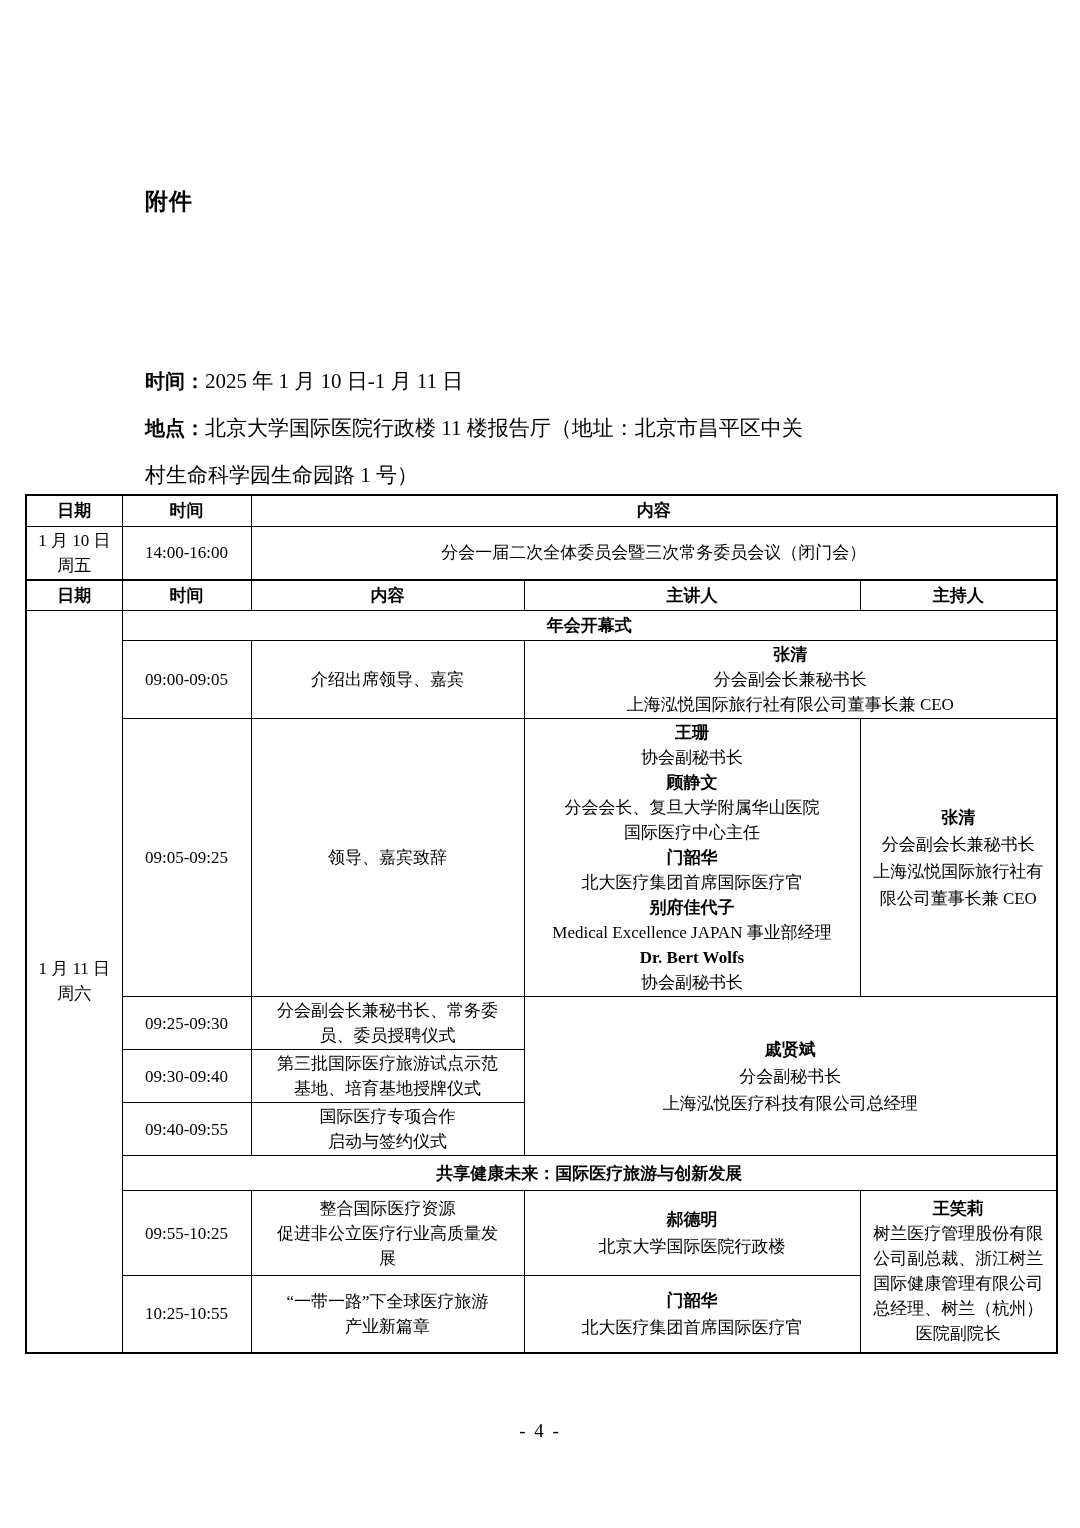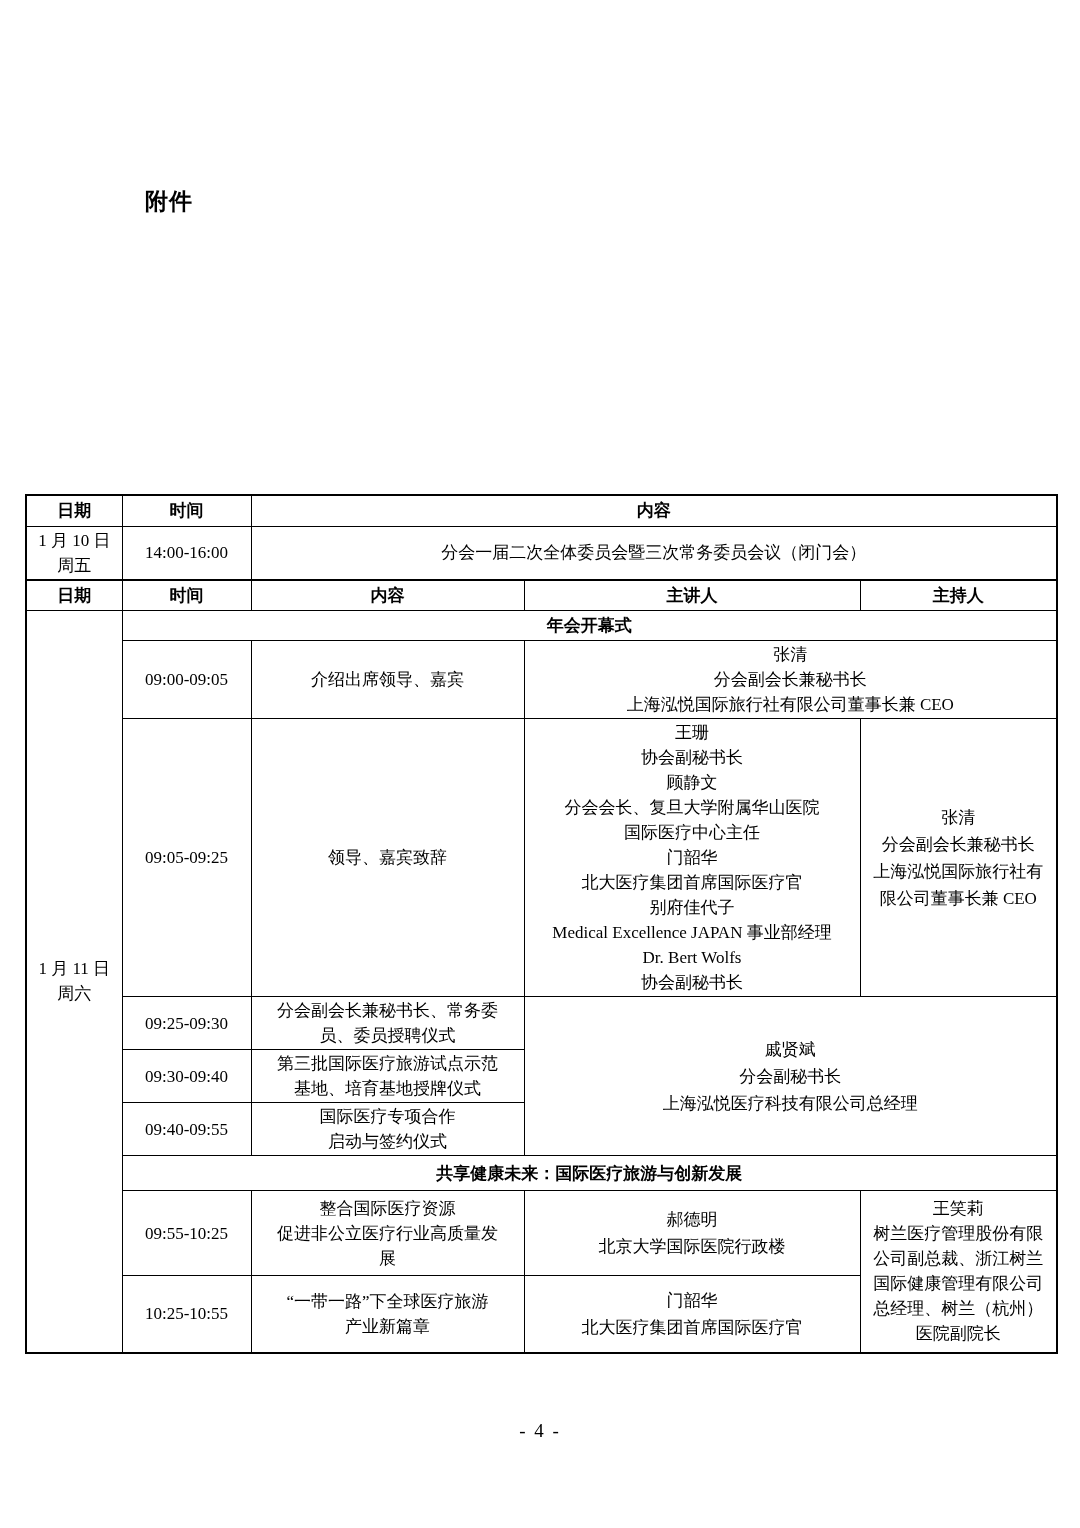--- a/index.html
+++ b/index.html
@@ -38,36 +38,41 @@
   }
   table.sched td {
     border: 1px solid #000;
     text-align: center; vertical-align: middle;
     padding: 1px 4px;
     line-height: 25px;
   }
   tr.thickb td { border-bottom-width: 2px; }
   .b { font-weight: bold; margin-top: 39px; }
   .nowrap { white-space: nowrap; text-align: center; }
-  .n { font-weight: normal; line-height: 25px; }
+  .n { font-weight: bold; line-height: 25px; }
   .t { line-height: 25px; }
   .host-lines div { line-height: 27px; }
   .footer {
     position: absolute; left: 0; right: 0; top: 1420px;
     text-align: center; font-size: 19px; letter-spacing: 2px;
   }
 </style>
 </head>
 <body>
 
 <div class="page">
 
   <div class="attachment">附件</div>
 
 
+  <div class="meta">
+    <div><span class="lbl">时间：</span><span>2025 年 1 月 10 日-1 月 11 日</span></div>
+    <div><span class="lbl">地点：</span><span>北京大学国际医院行政楼 11 楼报告厅（地址：北京市昌平区中关</span></div>
+    <div>村生命科学园生命园路 1 号）</div>
+  </div>
 
   <table class="sched">
     <colgroup>
       <col style="width:96px">
         <col style="width:129px">
         <col style="width:273px">
         <col style="width:336px">
         <col style="width:197px">
     </colgroup>
 

